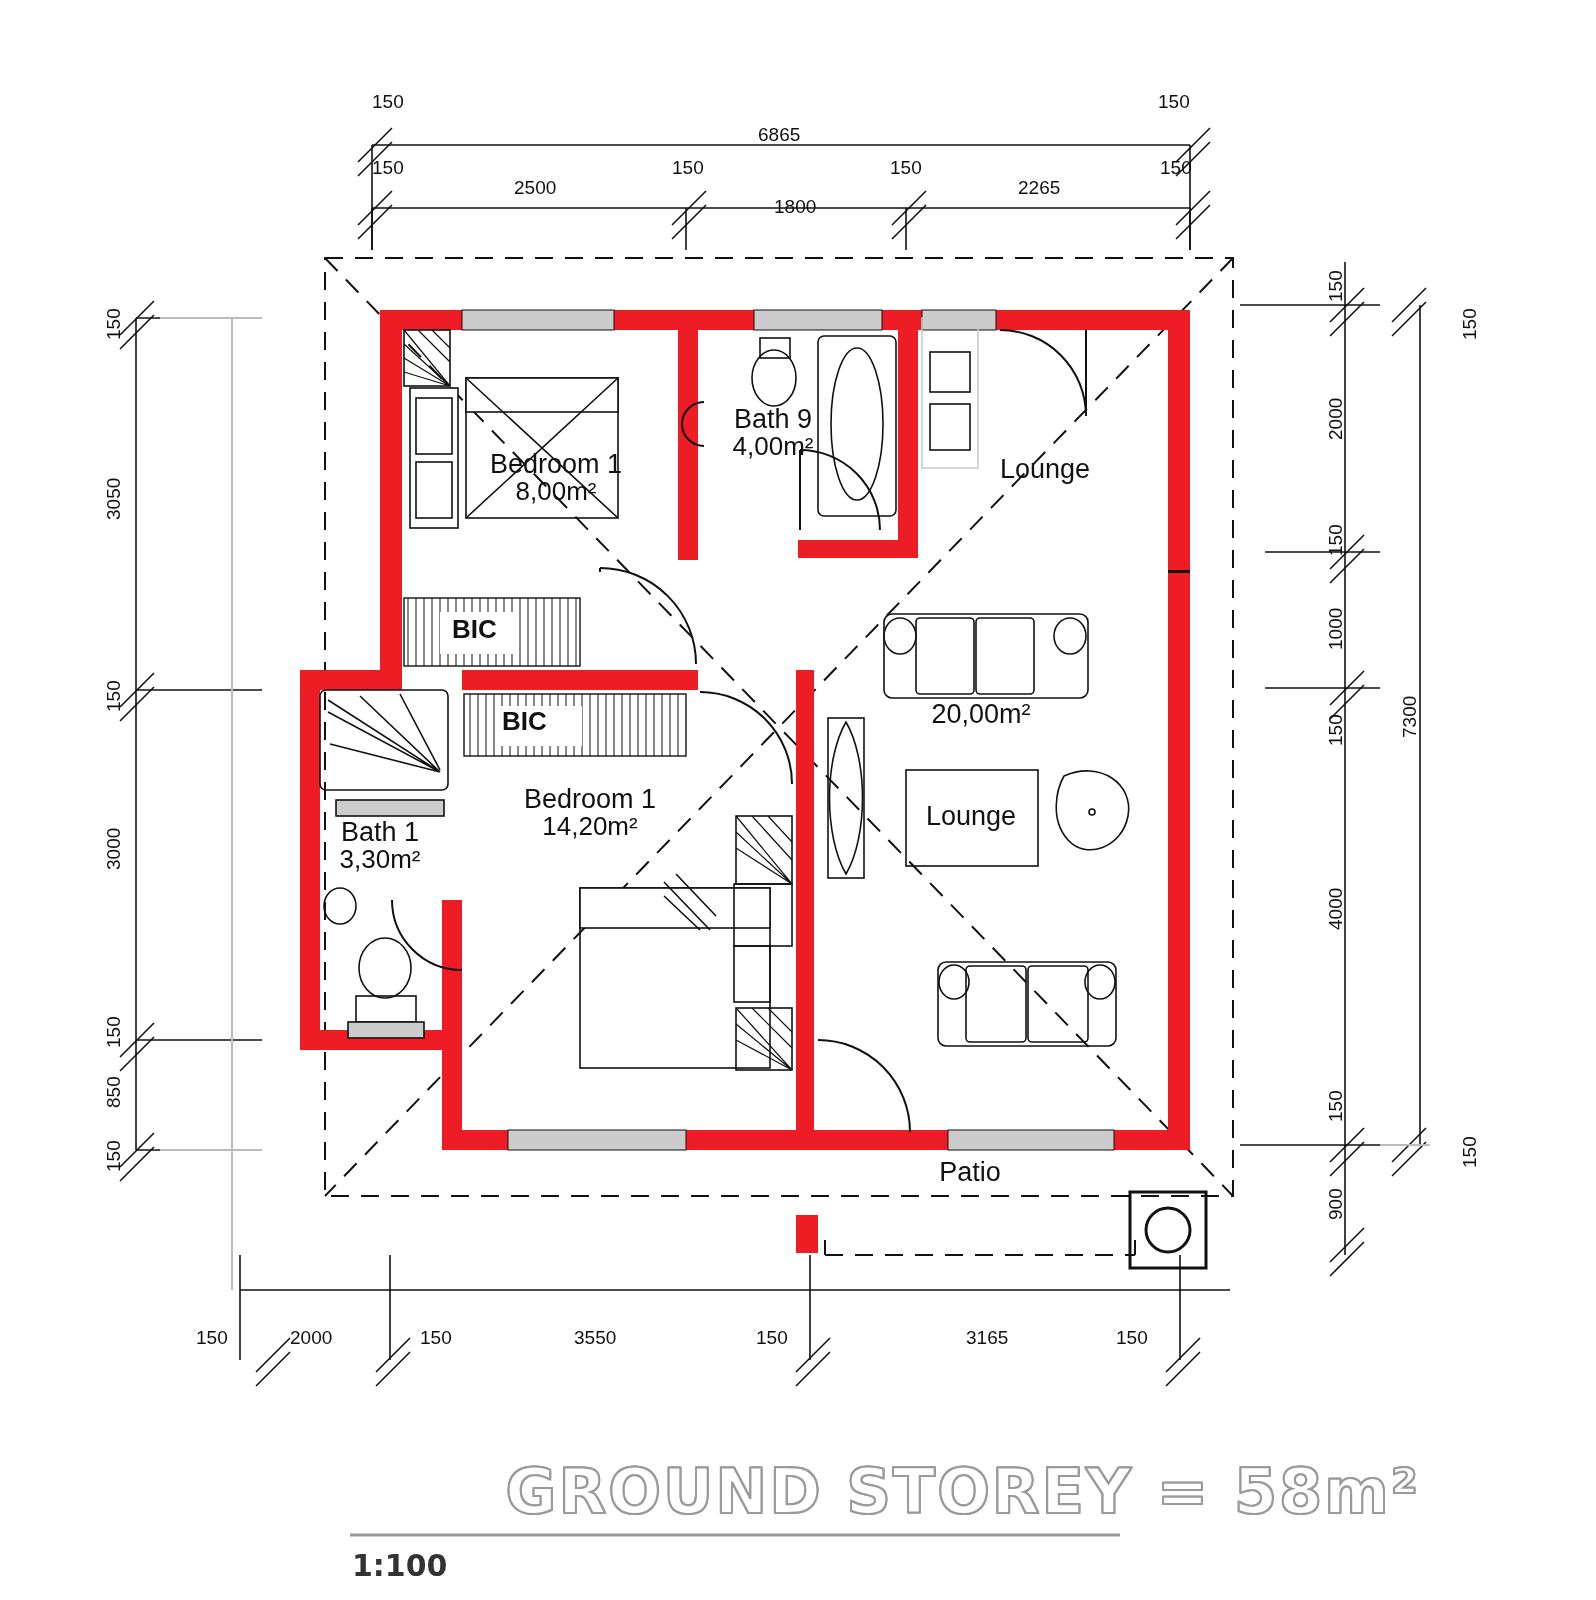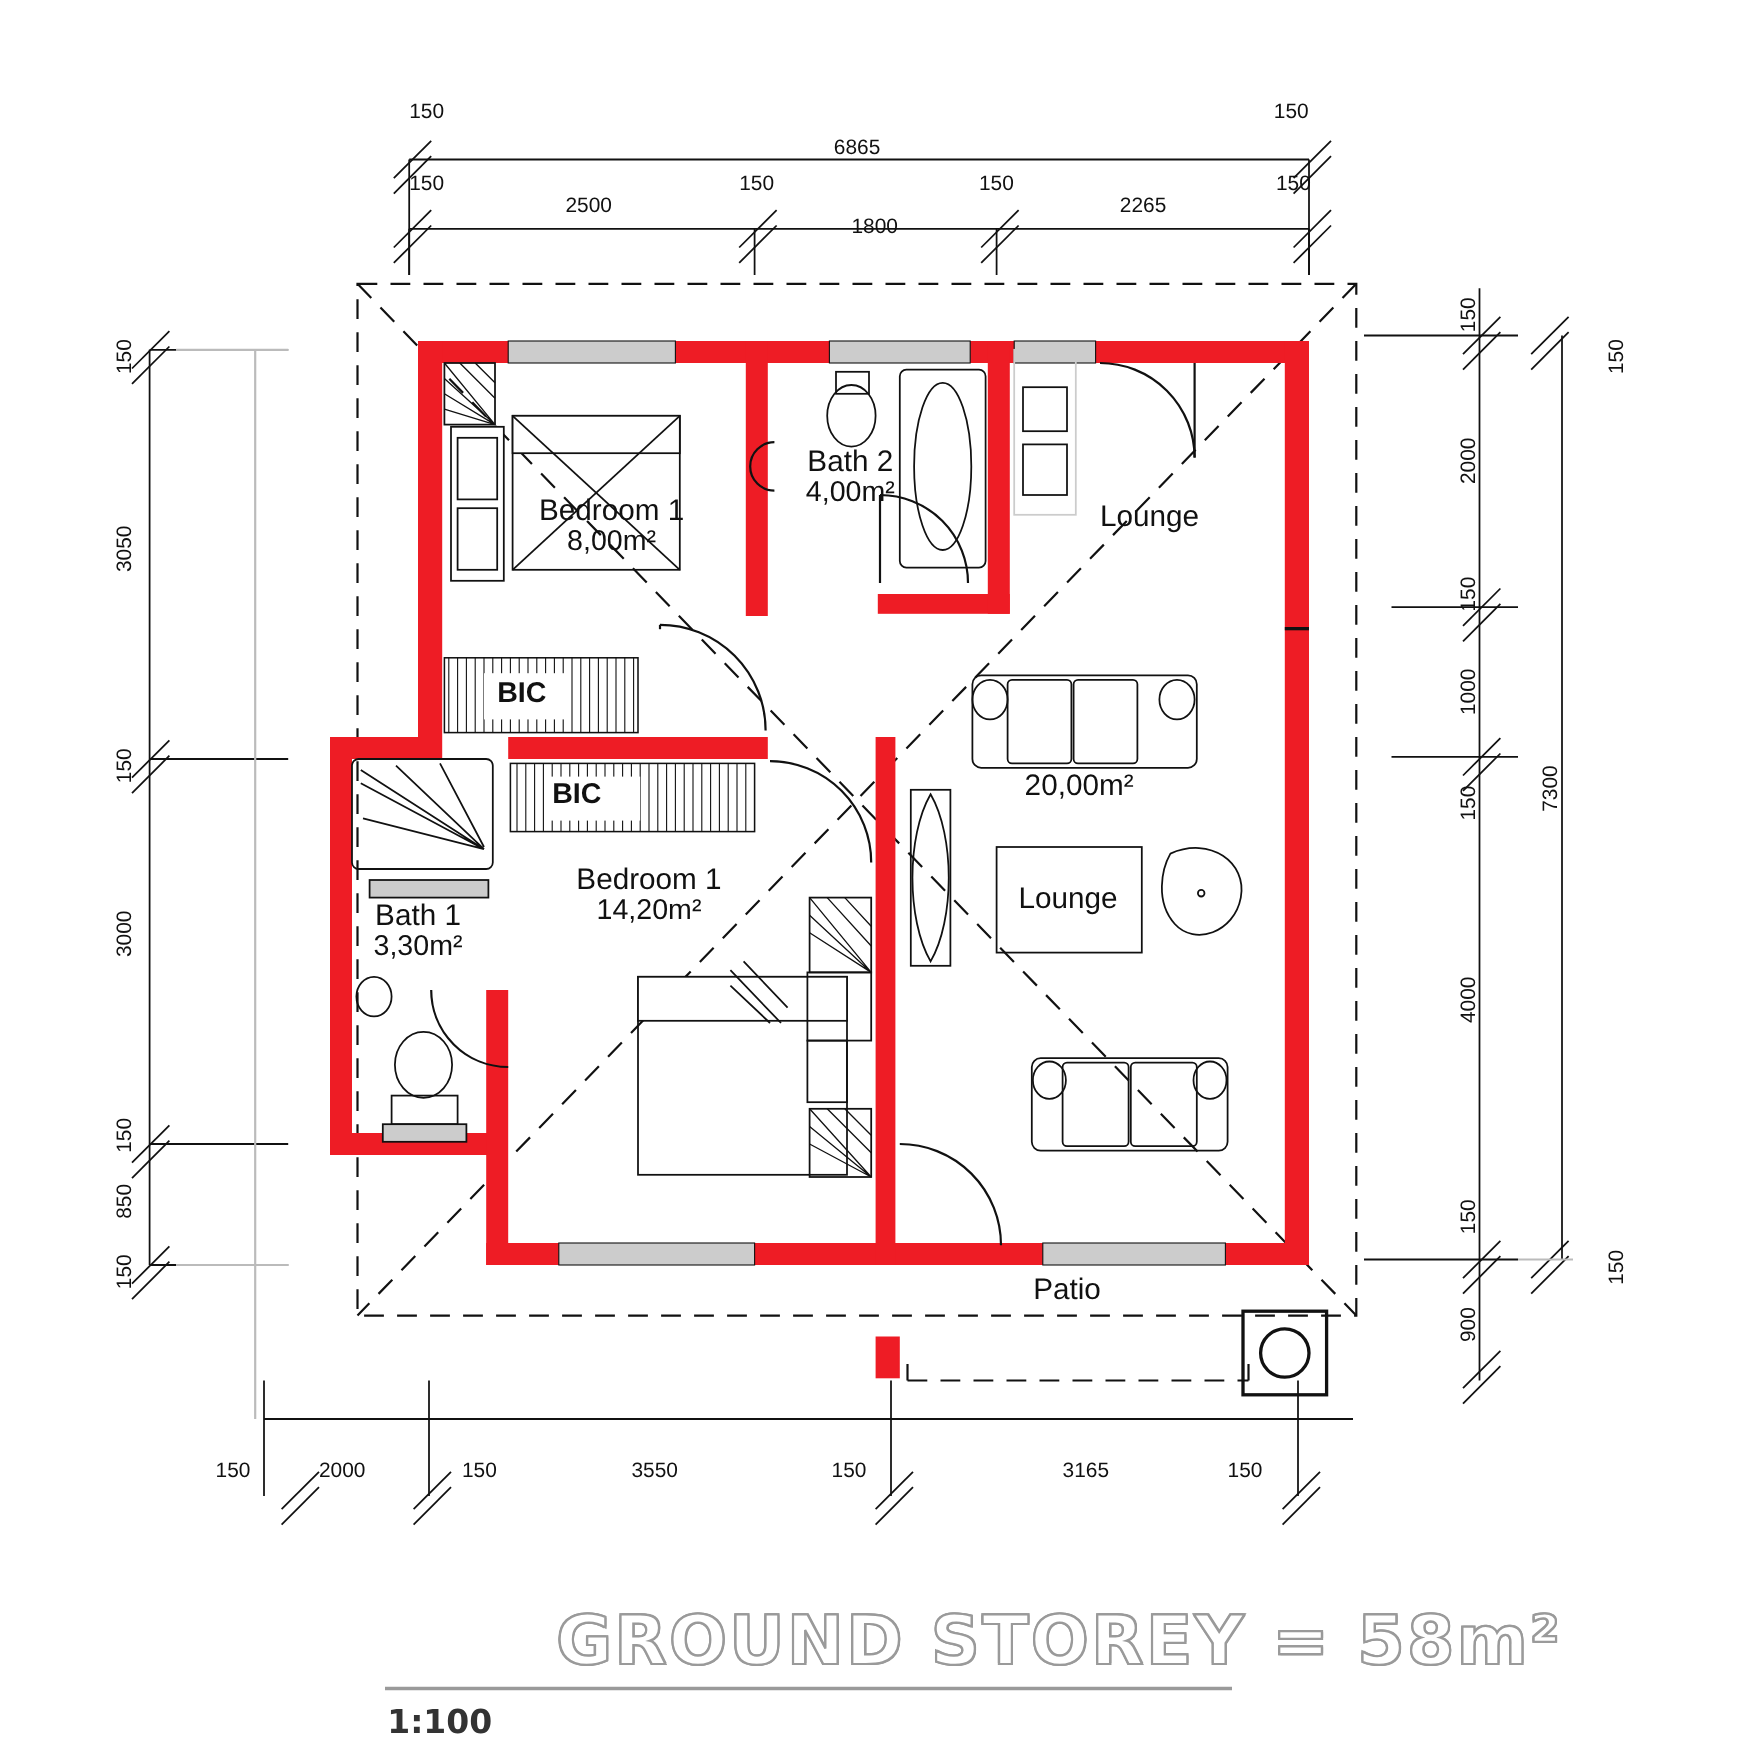--- a/index.html
+++ b/index.html
@@ -341,21 +341,21 @@
 <div class="lbl dim" style="left:756px; top:1328px;">150</div>
 <div class="lbl dim" style="left:966px; top:1328px;">3165</div>
 <div class="lbl dim" style="left:1116px; top:1328px;">150</div>
 
 <div class="lbl room" style="left:476px; top:450px; width:160px;">
   <span>Bedroom 1</span>
   <span class="area">8,00m²</span>
 </div>
 
 <div class="lbl room" style="left:718px; top:405px; width:110px;">
-  <span>Bath 2</span>
+  <span>Bath 9</span>
   <span class="area">4,00m²</span>
 </div>
 
 <div class="lbl room" style="left:990px; top:455px; width:110px;">
   <span>Lounge</span>
 </div>
 
 <div class="lbl room" style="left:320px; top:818px; width:120px;">
   <span>Bath 1</span>
   <span class="area">3,30m²</span>

